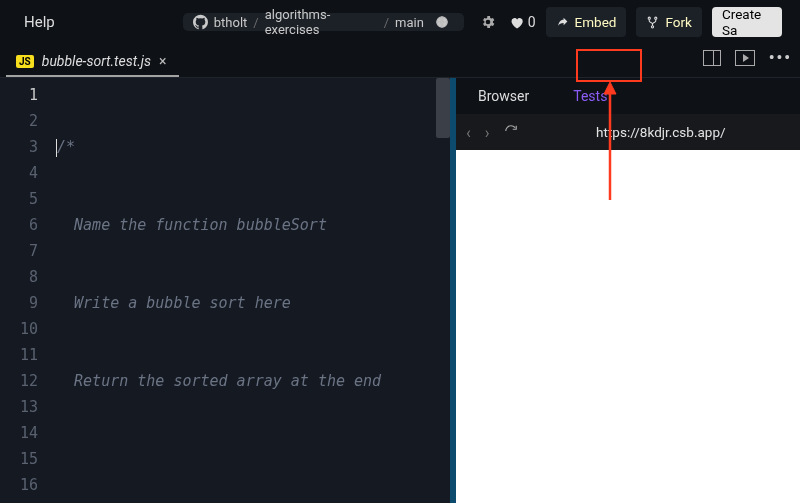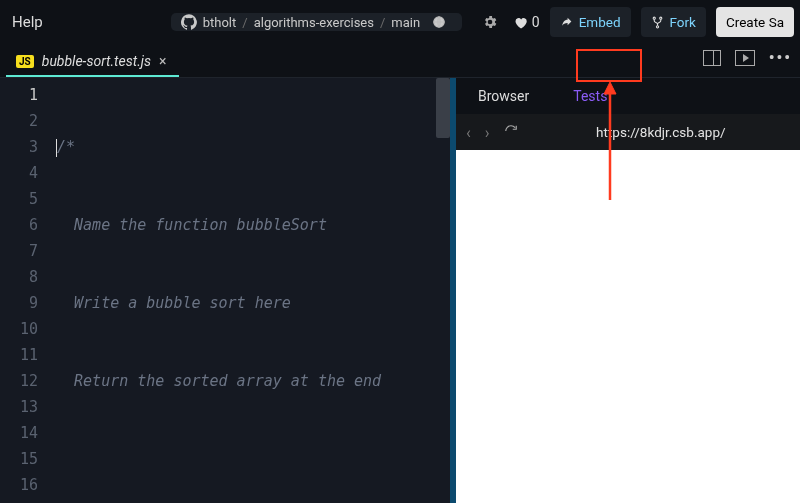--- a/index.html
+++ b/index.html
@@ -9,21 +9,21 @@
     color: #e6e6e6;
     width: 800px;
     height: 503px;
     overflow: hidden;
     position: relative;
   }
   .topbar {
     height: 44px;
     display: flex;
     align-items: center;
-    padding: 0 6px;
+    padding: 0 18px;
     background: #0e1116;
     gap: 6px;
   }
   .help { font-size: 15px; color: #ddd; padding: 4px 6px; }
   .spacer-left { flex: 0 0 110px; }
   .repo-pill {
     display: flex;
     align-items: center;
     background: #1c2128;
     border-radius: 5px;
@@ -35,35 +35,35 @@
   }
   .repo-pill svg { fill: #c9c9c9; }
   .sep { color: #6a6a6a; }
   .visibility { width:26px; display:flex; justify-content:center;}
   .flex-grow { flex: 1; }
   .top-actions { display: flex; align-items: center; gap: 10px; }
   .icon-btn { display:flex; align-items:center; justify-content:center; width:26px; height:26px; color:#bbb; fill:#bbb; }
   .likes { display:flex; align-items:center; gap:4px; font-size:14px; color:#ddd;}
   .action-btn {
     display: flex; align-items: center; gap:6px;
-    background:#1c2128; color:#7dd3fc; font-size:13.5px;
+    background:#1c2128; color:#fef9c3; font-size:13.5px;
     padding: 5px 10px; border-radius:4px; height:30px;
   }
   .action-btn.primary { background:#e4e4e4; color:#000000; }
   .tabbar {
     display:flex; align-items:flex-end; height:34px;
     background:#0e1116; border-bottom:1px solid #1f242c;
     padding-left:6px;
     position: relative;
   }
   .file-tab {
     display:flex; align-items:center; gap:8px;
     padding: 6px 12px 6px 10px;
     font-size:14px; font-style: italic;
-    border-bottom:2px solid #5eead4;
+    border-bottom:2px solid #a3a3a3;
     color:#ddd;
   }
   .js-badge {
     background:#f7df1e; color:#000; font-size:10px; font-weight:700;
     padding: 1px 3px; border-radius:2px; font-style:normal;
   }
   .tab-close { color:#bbb; font-style:normal; font-size:14px;}
   .editor-toolbar {
     position:absolute; right:8px; top:4px;
     display:flex; gap:14px; align-items:center;

